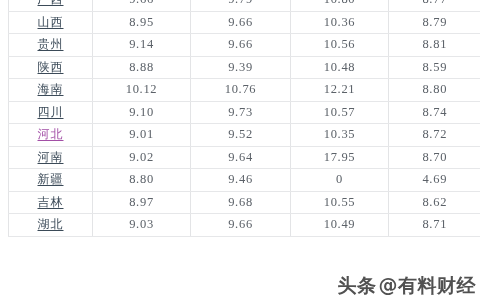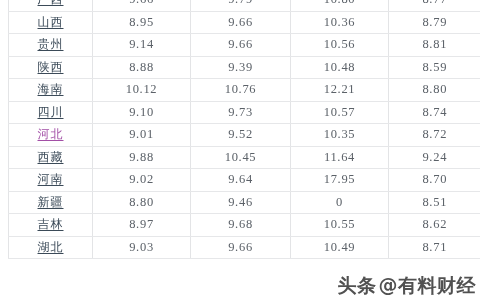--- a/index.html
+++ b/index.html
@@ -154,39 +154,32 @@
             <td class="value-last">8.74</td>
           </tr>
           <tr>
             <td class="province-cell"><span class="province-link visited">河北</span></td>
             <td>9.01</td>
             <td>9.52</td>
             <td>10.35</td>
             <td class="value-last">8.72</td>
           </tr>
           <tr>
-            <td class="province-cell"><span class="province-link">西藏</span></td>
-            <td>9.88</td>
-            <td>10.45</td>
-            <td>11.64</td>
-            <td class="value-last">9.24</td>
-          </tr>
-          <tr>
             <td class="province-cell"><span class="province-link">河南</span></td>
             <td>9.02</td>
             <td>9.64</td>
             <td>17.95</td>
             <td class="value-last">8.70</td>
           </tr>
           <tr>
             <td class="province-cell"><span class="province-link">新疆</span></td>
             <td>8.80</td>
             <td>9.46</td>
             <td>0</td>
-            <td class="value-last">8.51</td>
+            <td class="value-last">4.69</td>
           </tr>
           <tr>
             <td class="province-cell"><span class="province-link">吉林</span></td>
             <td>8.97</td>
             <td>9.68</td>
             <td>10.55</td>
             <td class="value-last">8.62</td>
           </tr>
           <tr>
             <td class="province-cell"><span class="province-link">湖北</span></td>

